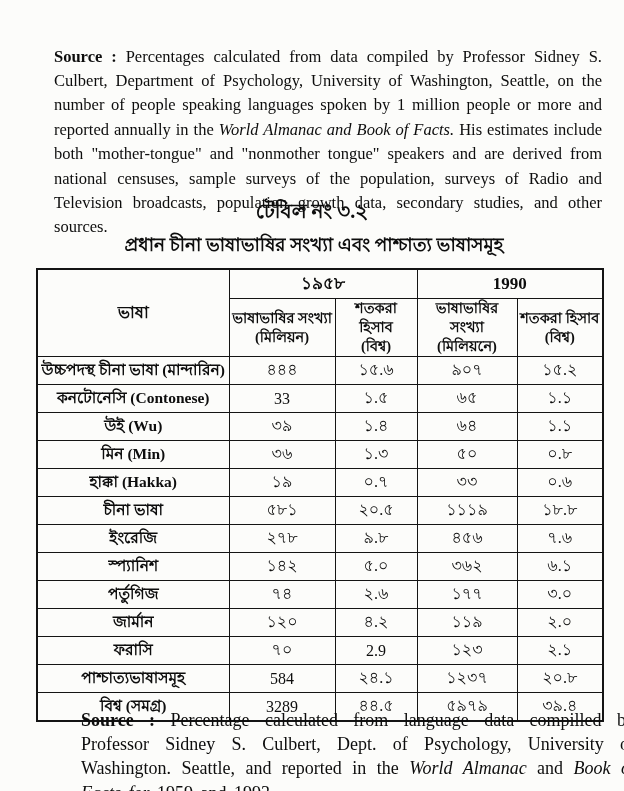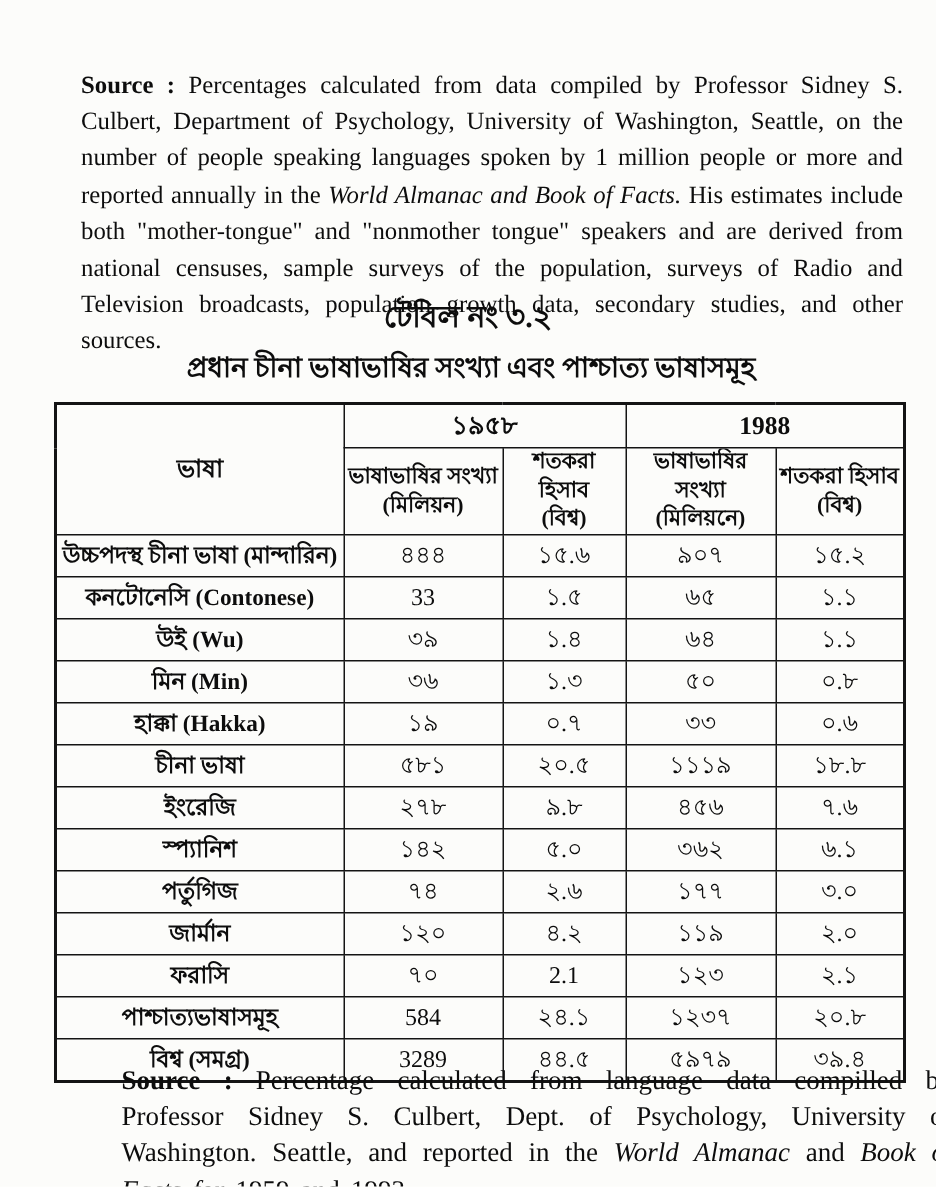--- a/index.html
+++ b/index.html
@@ -76,21 +76,21 @@
       <col style="width:192px">
       <col style="width:106px">
       <col style="width:82px">
       <col style="width:100px">
       <col style="width:86px">
     </colgroup>
     <thead>
       <tr>
         <th class="lang-head" rowspan="2">ভাষা</th>
         <th class="year" colspan="2">১৯৫৮</th>
-        <th class="year" colspan="2">1988</th>
+        <th class="year" colspan="2">1990</th>
       </tr>
       <tr>
         <th class="sub">ভাষাভাষির সংখ্যা
 (মিলিয়ন)</th>
         <th class="sub">শতকরা হিসাব
 (বিশ্ব)</th>
         <th class="sub">ভাষাভাষির সংখ্যা
 (মিলিয়নে)</th>
         <th class="sub">শতকরা হিসাব
 (বিশ্ব)</th>
@@ -163,21 +163,21 @@
       <tr>
         <td class="cell lang">জার্মান</td>
         <td class="cell">১২০</td>
         <td class="cell">৪.২</td>
         <td class="cell">১১৯</td>
         <td class="cell">২.০</td>
       </tr>
       <tr>
         <td class="cell lang">ফরাসি</td>
         <td class="cell">৭০</td>
-        <td class="cell">2.1</td>
+        <td class="cell">2.9</td>
         <td class="cell">১২৩</td>
         <td class="cell">২.১</td>
       </tr>
       <tr>
         <td class="cell lang">পাশ্চাত্যভাষাসমূহ</td>
         <td class="cell">584</td>
         <td class="cell">২৪.১</td>
         <td class="cell">১২৩৭</td>
         <td class="cell">২০.৮</td>
       </tr>

